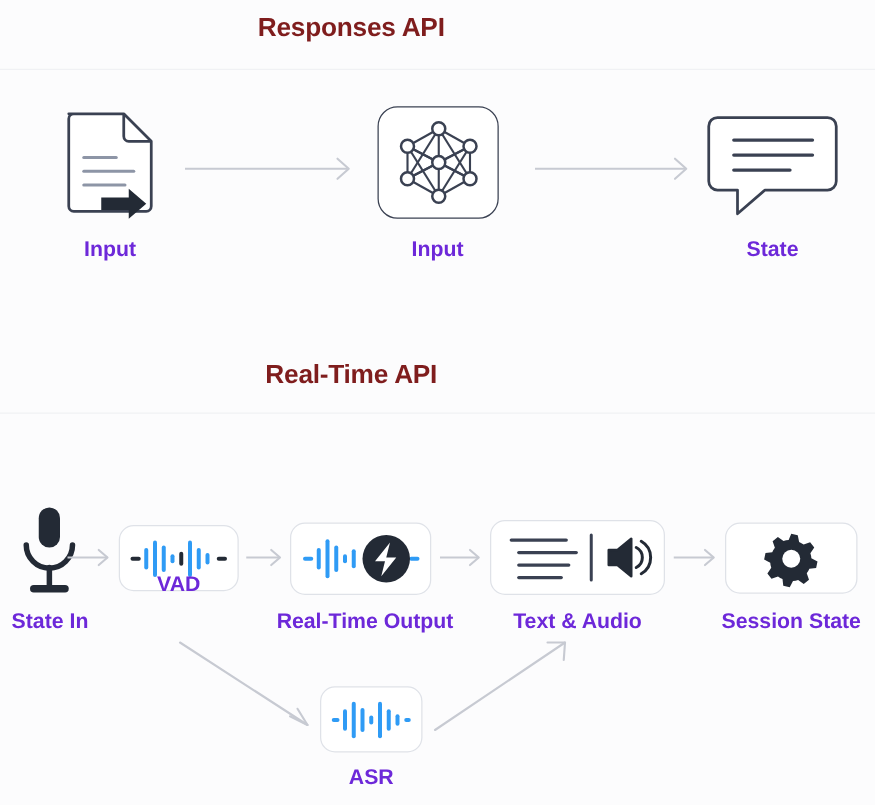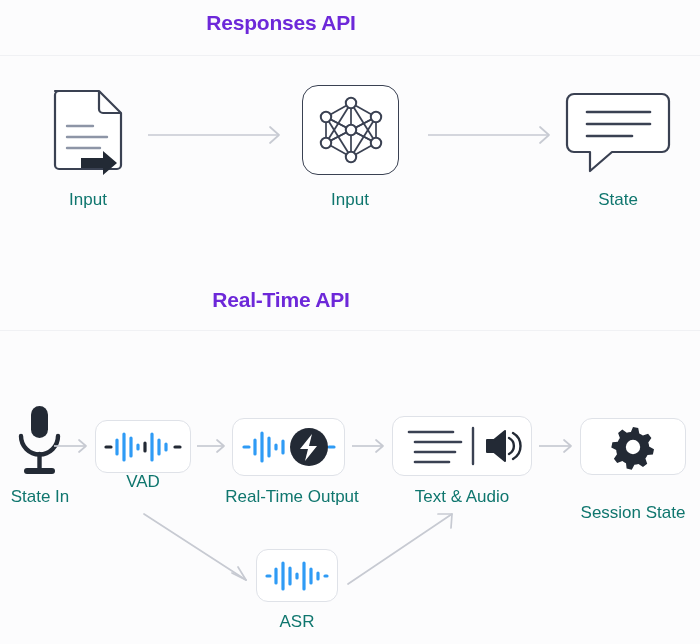--- a/index.html
+++ b/index.html
@@ -8,30 +8,30 @@
     background:#fcfcfd;
     font-family:"Liberation Sans","DejaVu Sans",sans-serif;
     color:#2b3240;
     overflow:hidden;
     position:relative;
   }
   .stage{position:absolute;left:0;top:0;width:700px;height:644px;}
 
   .section-title{
     position:absolute;left:0;width:562px;text-align:center;
-    font-size:21px;font-weight:700;letter-spacing:-0.2px;color:#6d28d9;
+    font-size:21px;font-weight:700;letter-spacing:-0.2px;color:#7f1d1d;
   }
   .divider{
     position:absolute;left:0;width:700px;height:1px;background:#f0f1f4;
   }
 
   .node{position:absolute;}
   .node .cap{
     position:absolute;left:50%;transform:translateX(-50%);
-    white-space:nowrap;font-size:17px;color:#0f766e;font-weight:400;
+    white-space:nowrap;font-size:17px;color:#6d28d9;font-weight:700;
   }
   .iconbox{
     position:absolute;
     border:1.4px solid #dfe2e8;border-radius:12px;background:#ffffff;
     box-sizing:border-box;
     display:flex;align-items:center;justify-content:center;
   }
   .plainicon{position:absolute;display:flex;align-items:center;justify-content:center;}
   svg{display:block;overflow:visible;}
   .arrow{position:absolute;pointer-events:none;}
@@ -162,21 +162,21 @@
               <line x1="35" y1="16" x2="35" y2="20" stroke="#2f9bf5" stroke-width="3.2"></line>
               <line x1="42" y1="14" x2="42" y2="22" stroke="#232a35" stroke-width="3.2"></line>
               <line x1="49" y1="5" x2="49" y2="31" stroke="#2f9bf5" stroke-width="3.2"></line>
               <line x1="56" y1="11" x2="56" y2="25" stroke="#2f9bf5" stroke-width="3.2"></line>
               <line x1="63" y1="15" x2="63" y2="21" stroke="#2f9bf5" stroke-width="3.2"></line>
               <line x1="72" y1="18" x2="77" y2="18" stroke="#232a35" stroke-width="3.2"></line>
             </g>
           </svg>
         </span>
       </div>
-      <div class="cap" style="left:143px;top:472px">VAD</div>
+      <div class="cap" style="left:143px;top:458px">VAD</div>
     </div>
 
     <div class="arrow" style="left:197px;top:434px">
       <svg width="34" height="24" viewBox="0 0 34 24">
         <line x1="0" y1="12" x2="27" y2="12" stroke="#c7cad2" stroke-width="1.7"></line>
         <path d="M20 6 l7 6 l-7 6" fill="none" stroke="#c7cad2" stroke-width="1.7" stroke-linecap="round" stroke-linejoin="round"></path>
       </svg>
     </div>
 
     <div class="node">
@@ -241,21 +241,21 @@
             <path d="M22 2 l5.2 1.1 l1.1 5.4 a14.6 14.6 0 0 1 3.6 2.1 l5.2 -1.8 l3.3 4.2 l-3.1 4.5
                      a14.6 14.6 0 0 1 0.8 4.1 l4.9 2.6 l-1.1 5.2 l-5.4 0.6 a14.6 14.6 0 0 1 -2.1 3.6
                      l1.8 5.2 l-4.2 3.3 l-4.5 -3.1 a14.6 14.6 0 0 1 -4.1 0.8 l-2.6 4.9 l-5.2 -1.1
                      l-0.6 -5.4 a14.6 14.6 0 0 1 -3.6 -2.1 l-5.2 1.8 l-3.3 -4.2 l3.1 -4.5
                      a14.6 14.6 0 0 1 -0.8 -4.1 l-4.9 -2.6 l1.1 -5.2 l5.4 -0.6 a14.6 14.6 0 0 1 2.1 -3.6
                      l-1.8 -5.2 l4.2 -3.3 l4.5 3.1 a14.6 14.6 0 0 1 4.1 -0.8 z" fill="#232a35"></path>
             <circle cx="22" cy="22" r="7.2" fill="#ffffff"></circle>
           </svg>
         </span>
       </div>
-      <div class="cap" style="left:633px;top:503px">Session State</div>
+      <div class="cap" style="left:633px;top:487px">Session State</div>
     </div>
 
     <div class="arrow" style="left:140px;top:510px">
       <svg width="120" height="85" viewBox="0 0 120 85">
         <line x1="4" y1="4" x2="106" y2="70" stroke="#c7cad2" stroke-width="1.7" stroke-linecap="round"></line>
         <path d="M92 63 l14 7 l-8 -13" fill="none" stroke="#c7cad2" stroke-width="1.7" stroke-linecap="round" stroke-linejoin="round"></path>
       </svg>
     </div>
 
     <div class="arrow" style="left:344px;top:508px">

